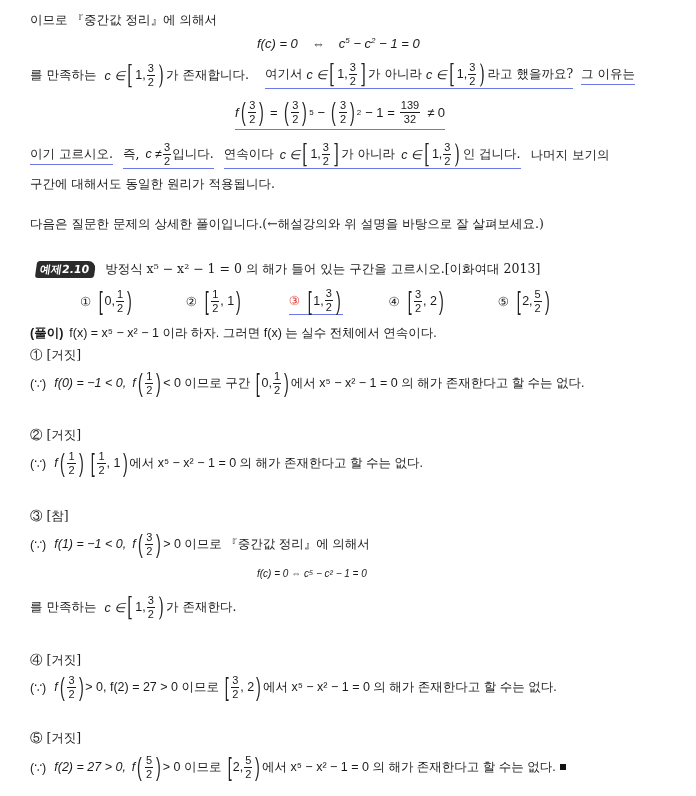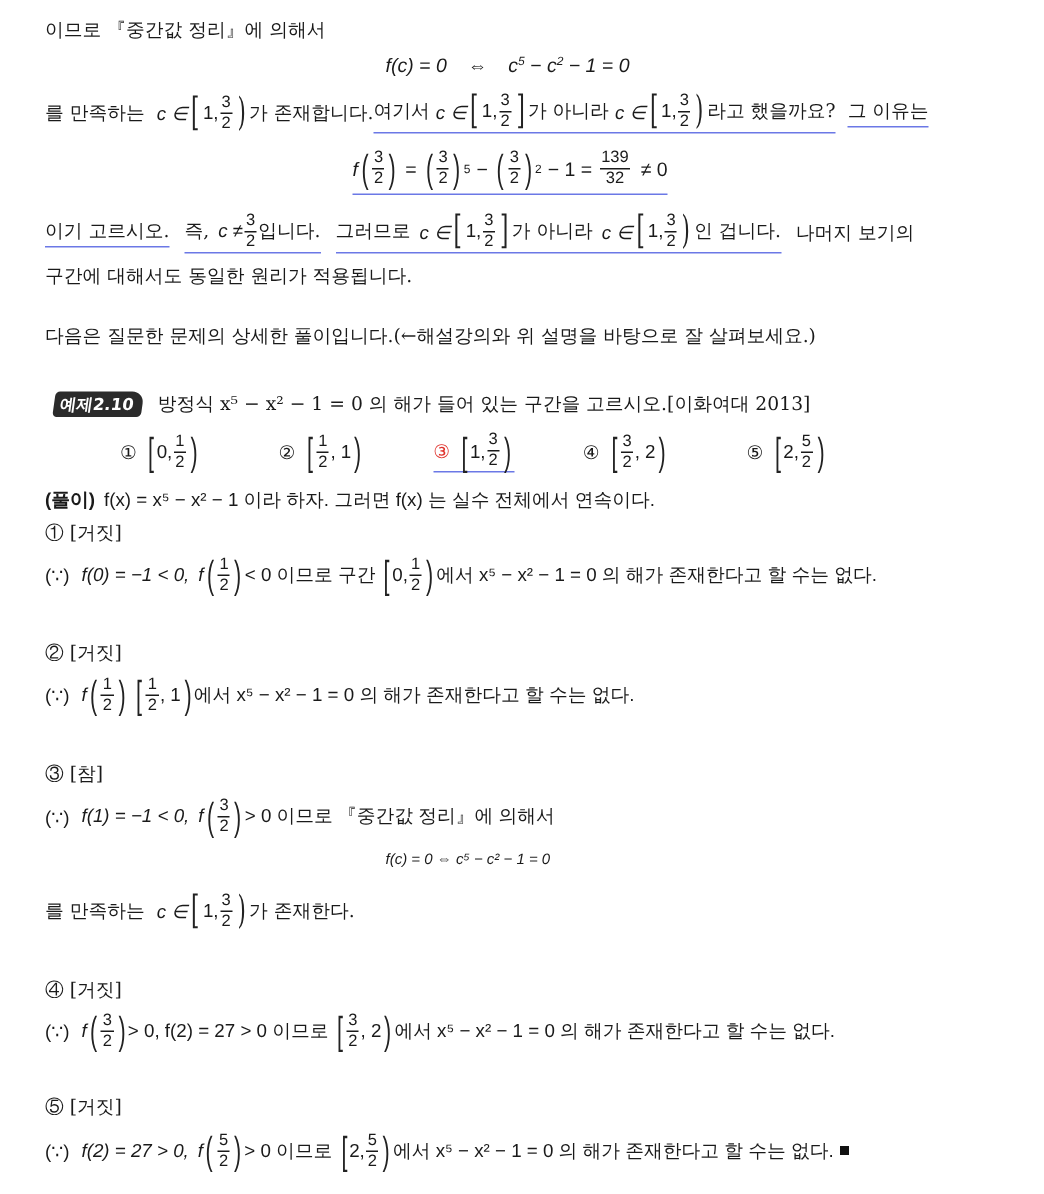--- a/index.html
+++ b/index.html
@@ -49,21 +49,21 @@
   <span>를 만족하는</span>
   <span class="m i" style="margin-left:8px;">c ∈</span>
   <span class="br">[</span>
     <span class="m">1,</span>
   <span class="frac m">
       <span class="n">3</span>
       <span class="d">2</span>
     </span>
     <span class="br">)</span>
   <span>가 존재합니다.</span>
-  <span class="ul line" style="margin-left:0;text-align:right;">
+  <span class="ul line" style="margin-left:16px;text-align:right;">
     <span>여기서</span>
     <span class="m i" style="margin-left:4px;">c ∈</span>
     <span class="br">[</span>
       <span class="m">1,</span>
     <span class="frac m">
         <span class="n">3</span>
         <span class="d">2</span>
       </span>
       <span class="br">]</span>
     <span>가 아니라</span>
@@ -117,21 +117,21 @@
   <span class="ul line" style="margin-left:10px;">
     <span>즉,</span>
     <span class="m i" style="margin-left:6px;">c ≠</span>
     <span class="frac m">
         <span class="n">3</span>
         <span class="d">2</span>
       </span>
     <span>입니다.</span>
   </span>
   <span class="ul line" style="margin-left:10px;">
-    <span>그러므로</span>
+    <span>연속이다</span>
     <span class="m i" style="margin-left:6px;">c ∈</span>
     <span class="br">[</span>
       <span class="m">1,</span>
       <span class="frac m">
         <span class="n">3</span>
         <span class="d">2</span>
       </span>
       <span class="br">]</span>
     <span>가 아니라</span>
     <span class="m i" style="margin-left:6px;">c ∈</span>

